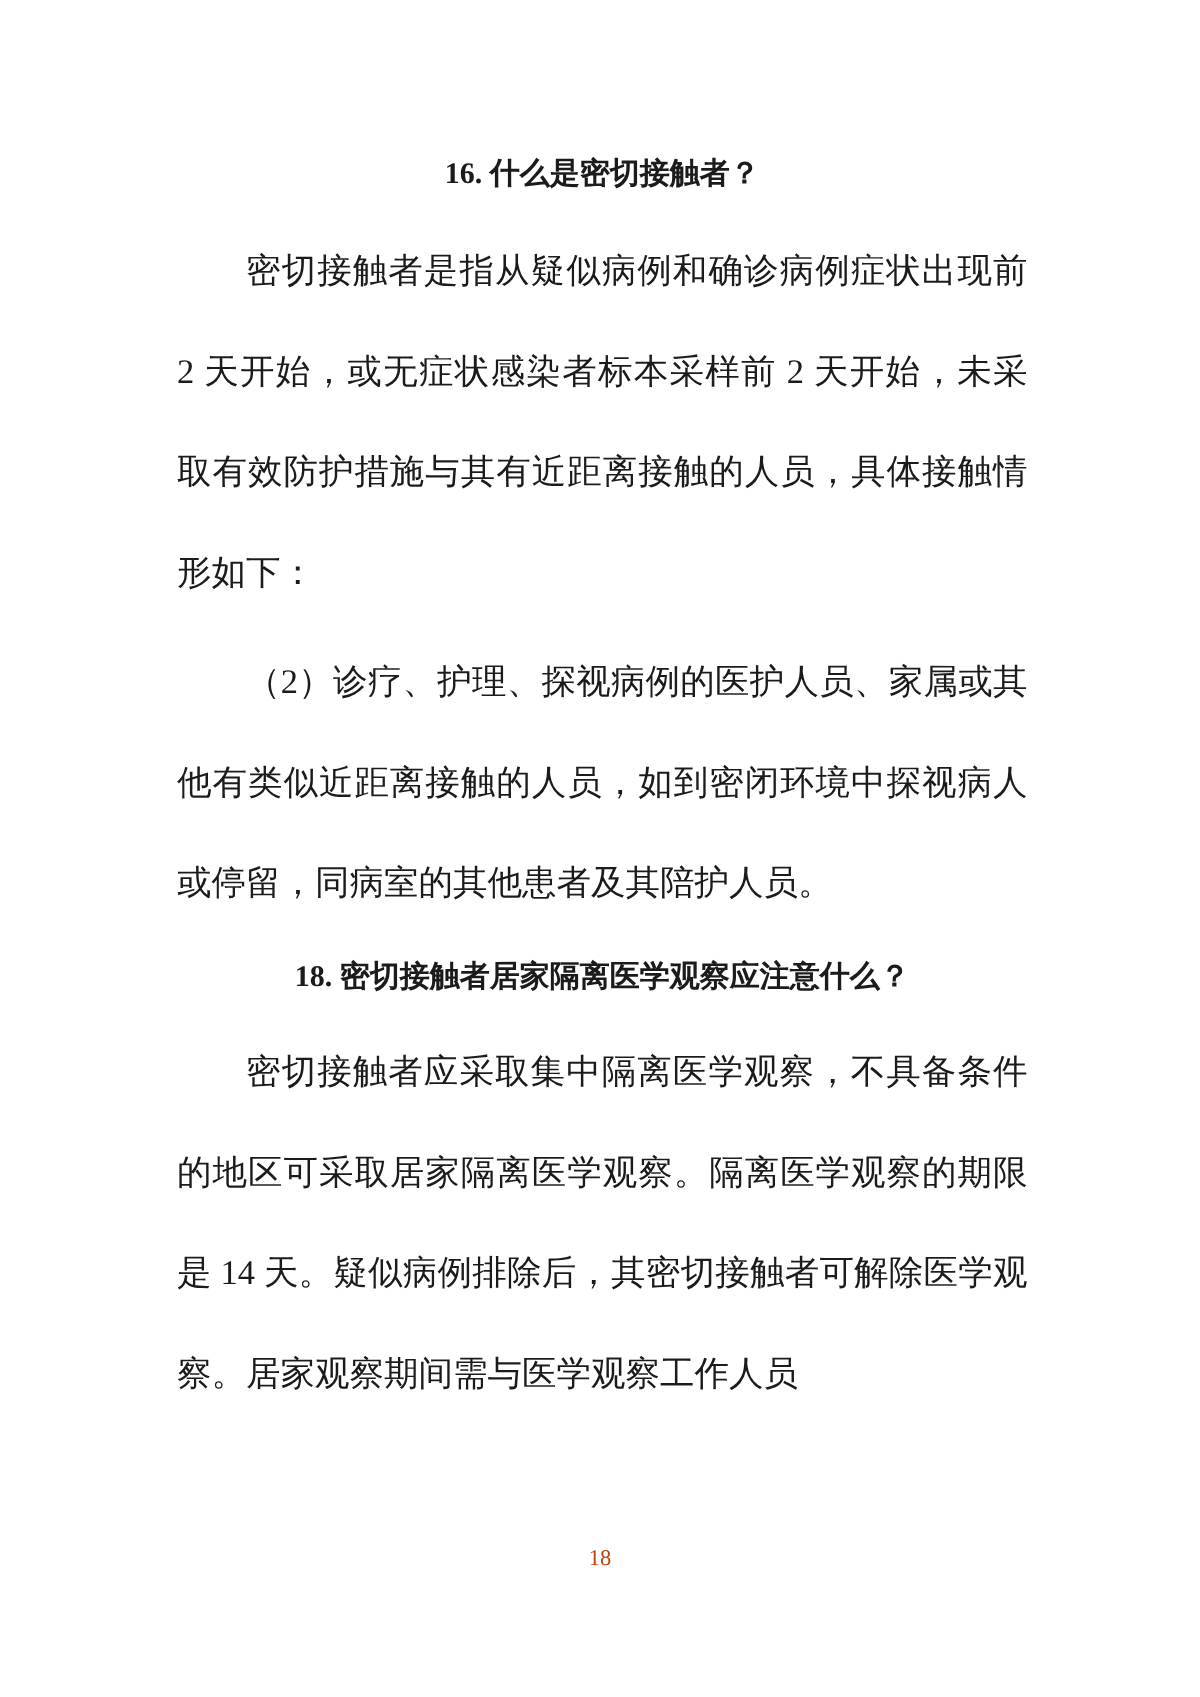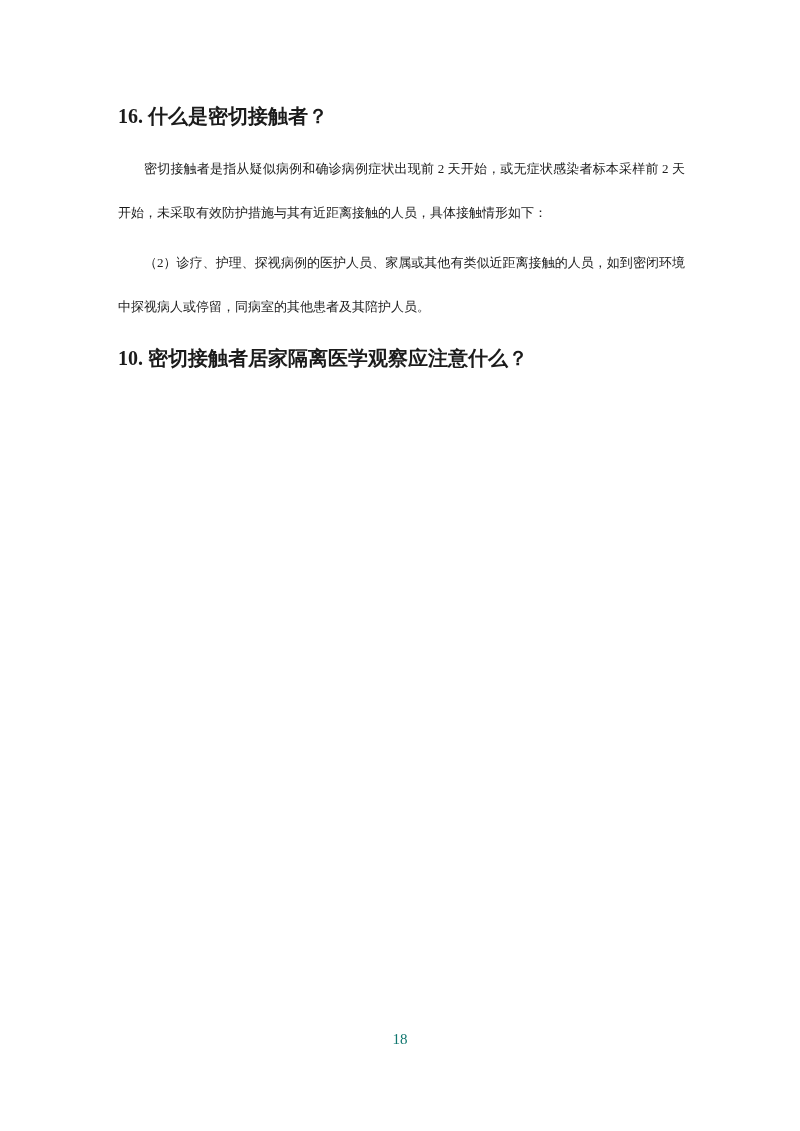--- a/index.html
+++ b/index.html
@@ -20,55 +20,56 @@
     position: absolute;
     left: 118px;
     top: 93px;
     width: 567px;
   }
   .heading {
     margin: 0 0 6px 0;
     font-size: 20px;
     font-weight: bold;
     line-height: 47.5px;
-    text-align: left;
+    text-align: center;
     white-space: nowrap;
   }
   .para {
     margin: 0 0 6px 0;
-    font-size: 13px;
-    line-height: 44px;
+    font-size: 23px;
+    line-height: 67px;
     text-align: justify;
     text-indent: 2em;
   }
   .page-number {
     position: absolute;
     top: 1028px;
     left: 0;
     width: 100%;
     text-align: center;
     font-size: 15px;
     line-height: 22px;
-    color: #0f766e;
+    color: #c2410c;
   }
 </style>
 </head>
 <body>
 
 <div class="page">
   <div class="content">
 
     <h2 class="heading">16. 什么是密切接触者？</h2>
 
     <p class="para">密切接触者是指从疑似病例和确诊病例症状出现前 2 天开始，或无症状感染者标本采样前 2 天开始，未采取有效防护措施与其有近距离接触的人员，具体接触情形如下：</p>
 
 
     <p class="para">（2）诊疗、护理、探视病例的医护人员、家属或其他有类似近距离接触的人员，如到密闭环境中探视病人或停留，同病室的其他患者及其陪护人员。</p>
 
 
 
-    <h2 class="heading">10. 密切接触者居家隔离医学观察应注意什么？</h2>
+    <h2 class="heading">18. 密切接触者居家隔离医学观察应注意什么？</h2>
 
+    <p class="para">密切接触者应采取集中隔离医学观察，不具备条件的地区可采取居家隔离医学观察。隔离医学观察的期限是 14 天。疑似病例排除后，其密切接触者可解除医学观察。居家观察期间需与医学观察工作人员</p>
 
   </div>
 
   <div class="page-number">18</div>
 </div>
 
 </body></html>

